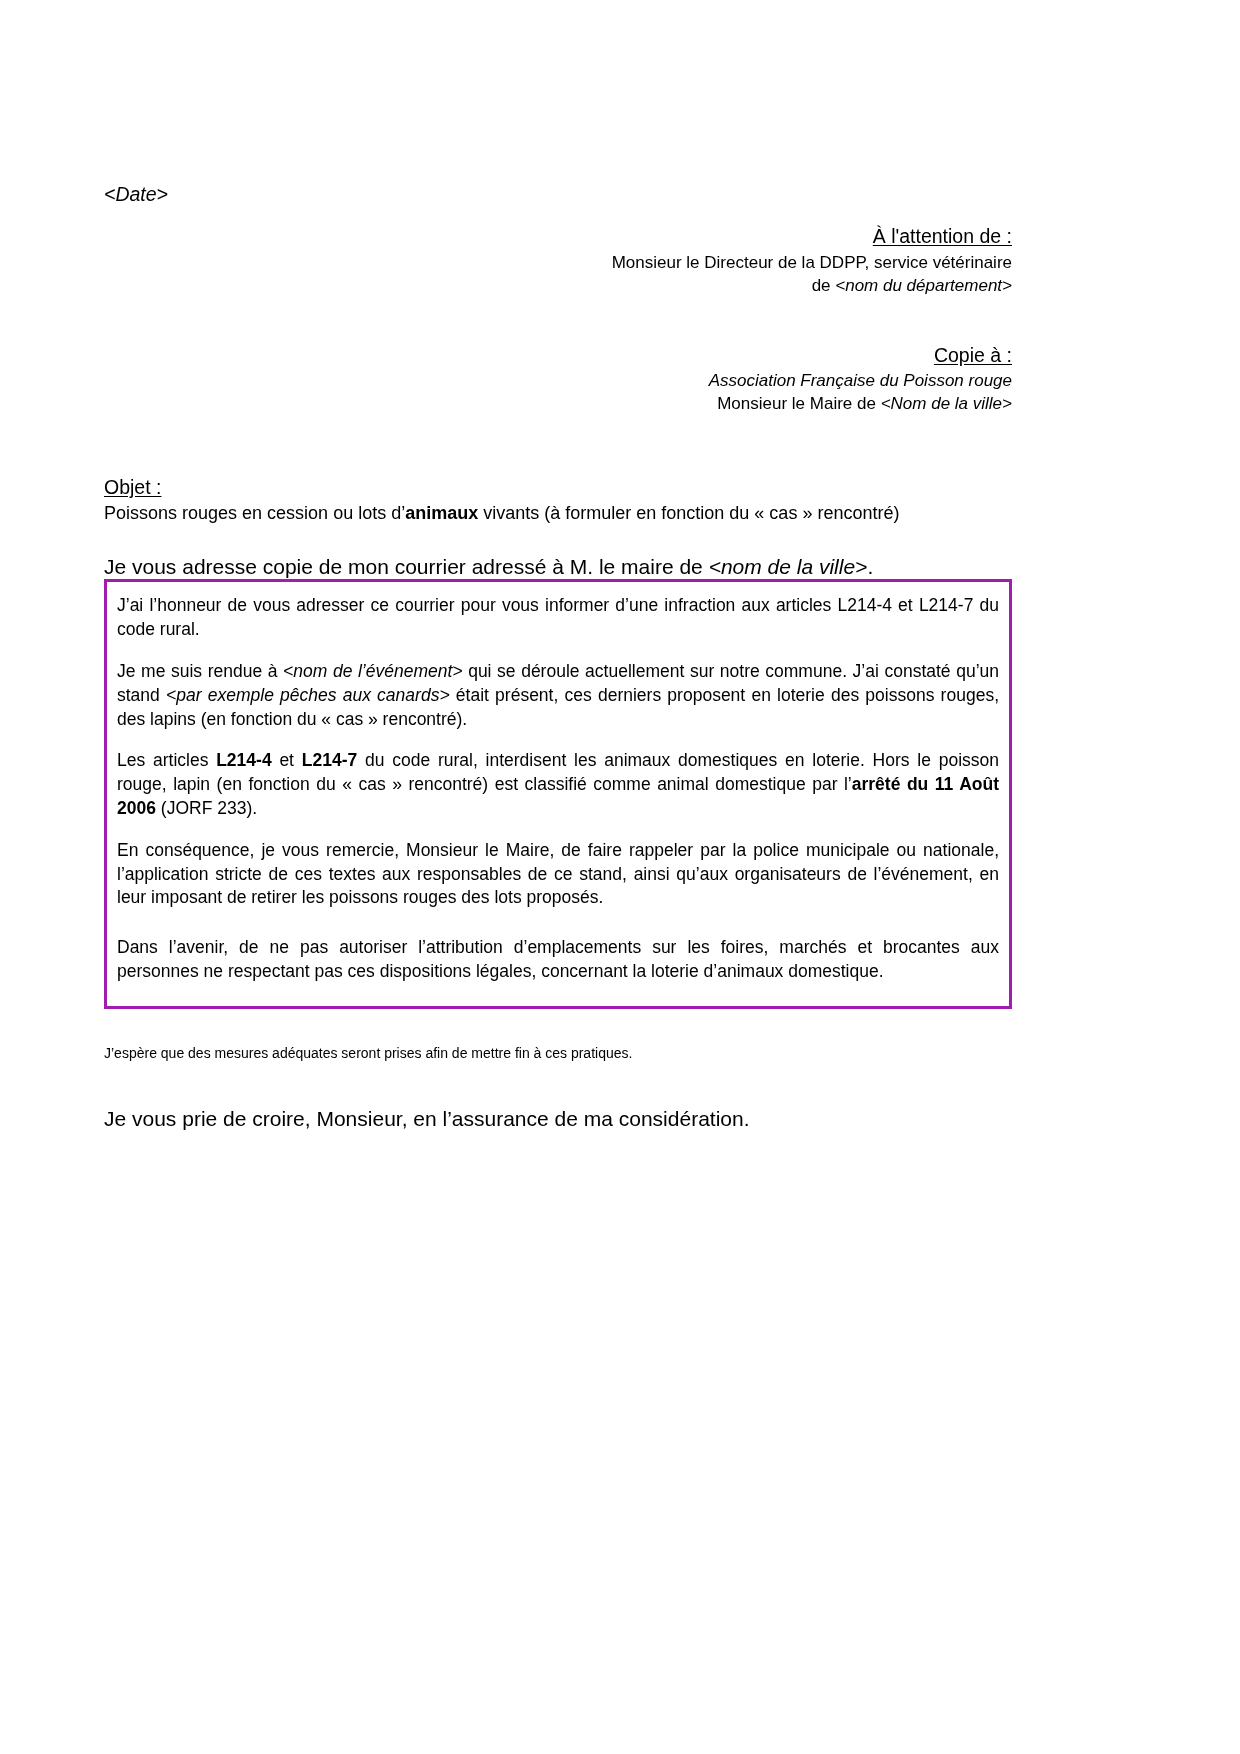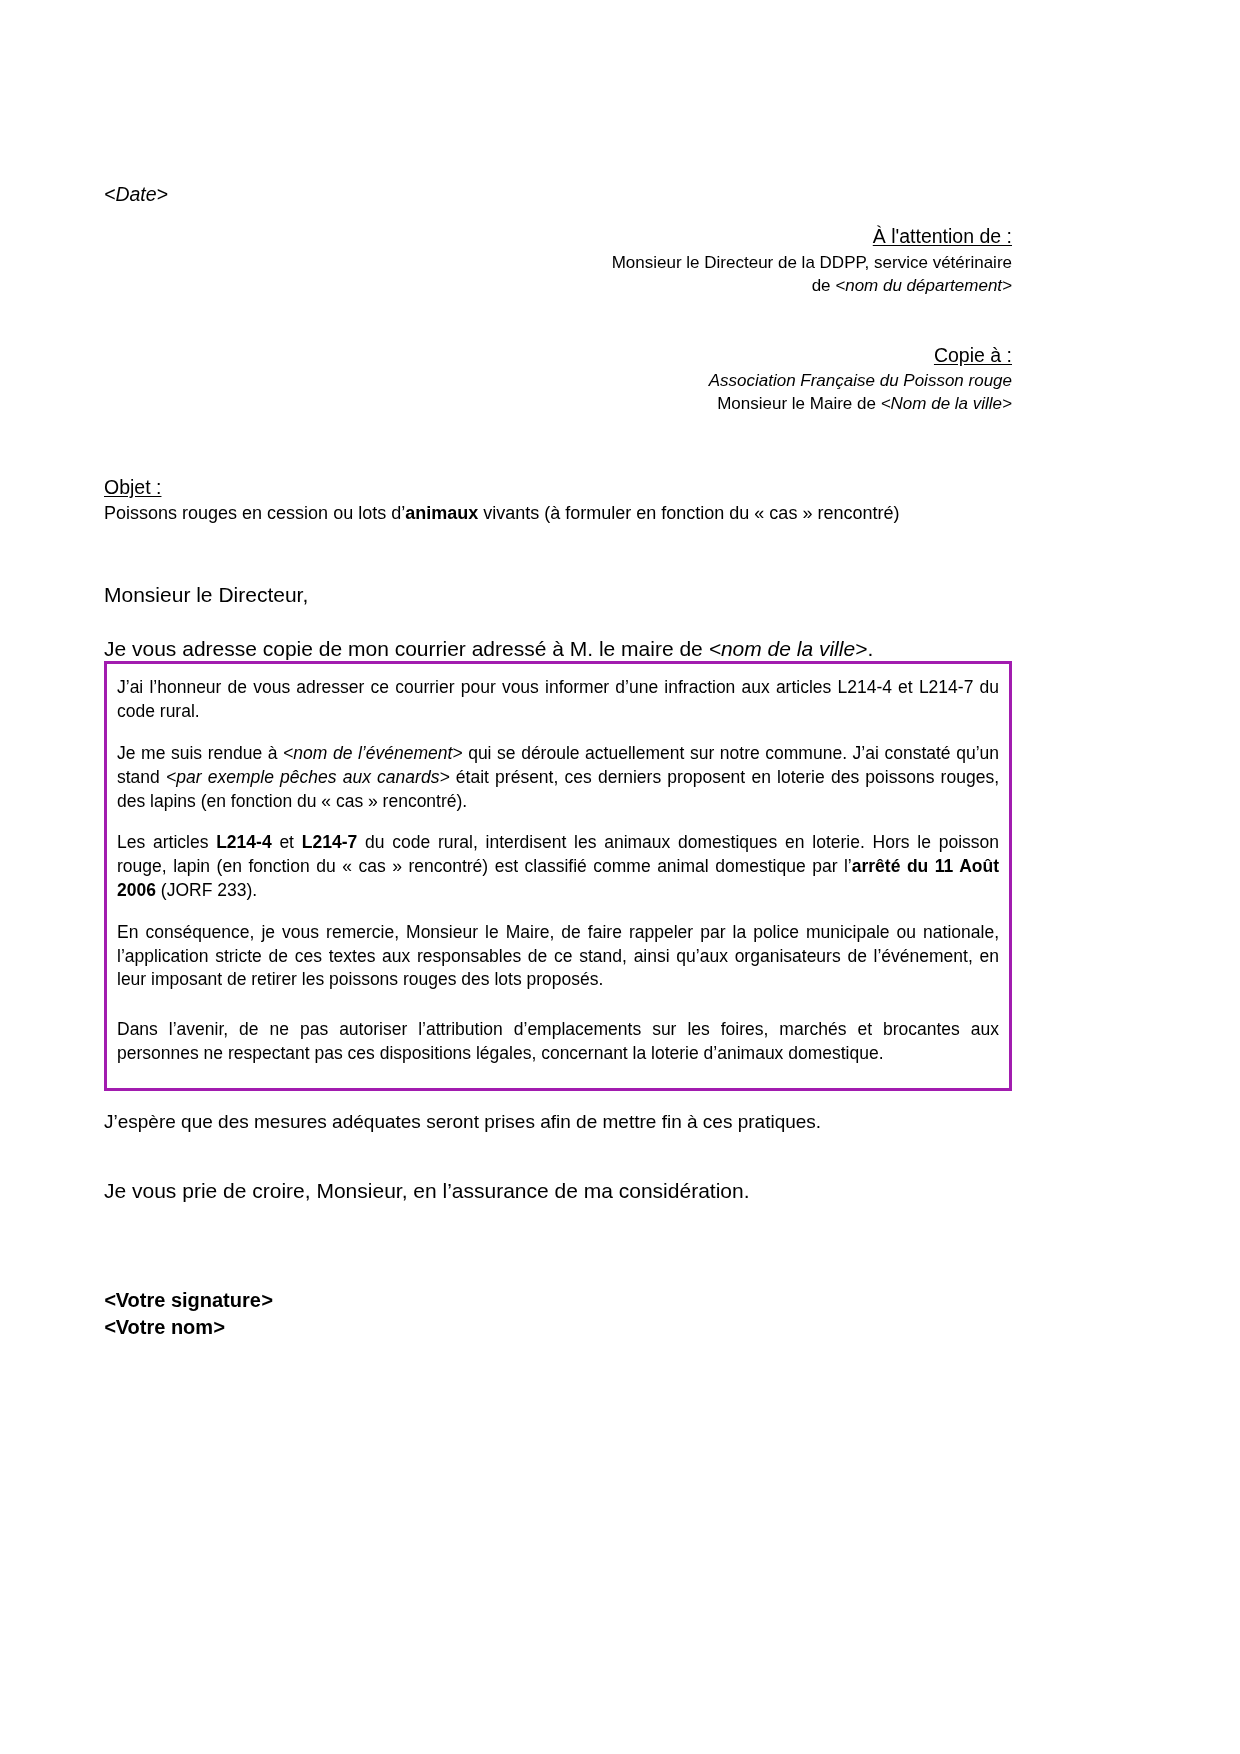--- a/index.html
+++ b/index.html
@@ -110,22 +110,22 @@
     line-height: 1.36;
     text-align: justify;
     text-justify: inter-word;
     padding: 0 2px;
   }
   .frame p.last { margin-bottom: 0; }
   .frame p.gap-before { margin-top: 26px; }
 
   
   .closing-1 {
-    margin-top: 20px;
-    font-size: 19px;
+    margin-top: 36px;
+    font-size: 14px;
   }
   .closing-2 {
     margin-top: 46px;
     font-size: 21px;
   }
   .signature {
     margin-top: 84px;
     font-size: 20px;
     line-height: 1.38;
   }
@@ -152,21 +152,20 @@
       <span class="rb-title">Copie à :</span>
       <span class="rb-line it">Association Française du Poisson rouge</span>
       <span class="rb-line"><span>Monsieur le Maire de </span><span class="it">&lt;Nom de la ville&gt;</span></span>
     </div>
 
     <div class="objet-block">
       <span class="objet-label">Objet :</span>
       <span class="objet-text"><span>Poissons rouges en cession ou lots d</span><span>’</span><span class="bd">animaux</span><span> vivants (à formuler en fonction du « cas » rencontré)</span></span>
     </div>
 
-    <div class="salutation">Monsieur le Directeur,</div>
 
     <div class="intro"><span>Je vous adresse copie de mon courrier adressé à M. le maire de </span><span class="it">&lt;nom de la ville&gt;</span><span>.</span></div>
 
     <div class="frame">
 
       <p><span>J’ai l’honneur de vous adresser ce courrier pour vous informer d’une infraction aux articles L214-4 et L214-7 du code rural.</span></p>
 
       <p><span>Je me suis rendue à </span><span class="it">&lt;nom de l’événement&gt;</span><span> qui se déroule actuellement sur notre commune. J’ai constaté qu’un stand </span><span class="it">&lt;par exemple pêches aux canards&gt;</span><span> était présent, ces derniers proposent en loterie des poissons rouges, des lapins (en fonction du « cas » rencontré).</span></p>
 
       <p><span>Les articles </span><span class="bd">L214-4</span><span> et </span><span class="bd">L214-7</span><span> du code rural, interdisent les animaux domestiques en loterie. Hors le poisson rouge, lapin (en fonction du « cas » rencontré) est classifié comme animal domestique par l’</span><span class="bd">arrêté du 11 Août 2006</span><span> (JORF 233).</span></p>
@@ -174,19 +173,15 @@
       <p><span>En conséquence, je vous remercie, Monsieur le Maire, de faire rappeler par la police municipale ou nationale, l’application stricte de ces textes aux responsables de ce stand, ainsi qu’aux organisateurs de l’événement, en leur imposant de retirer les poissons rouges des lots proposés.</span></p>
 
       <p class="gap-before last"><span>Dans l’avenir, de ne pas autoriser l’attribution d’emplacements sur les foires, marchés et brocantes aux personnes ne respectant pas ces dispositions légales, concernant la loterie d’animaux domestique.</span></p>
 
     </div>
 
     <div class="closing-1">J’espère que des mesures adéquates seront prises afin de mettre fin à ces pratiques.</div>
 
     <div class="closing-2">Je vous prie de croire, Monsieur, en l’assurance de ma considération.</div>
 
-    <div class="signature">
-      <span class="sig-line"><span class="angle">&lt;</span><span class="sig-inner">Votre signature</span><span class="angle">&gt;</span></span>
-      <span class="sig-line"><span class="angle">&lt;</span><span class="sig-inner">Votre nom</span><span class="angle">&gt;</span></span>
-    </div>
 
   </div>
 </div>
 
 </body></html>

